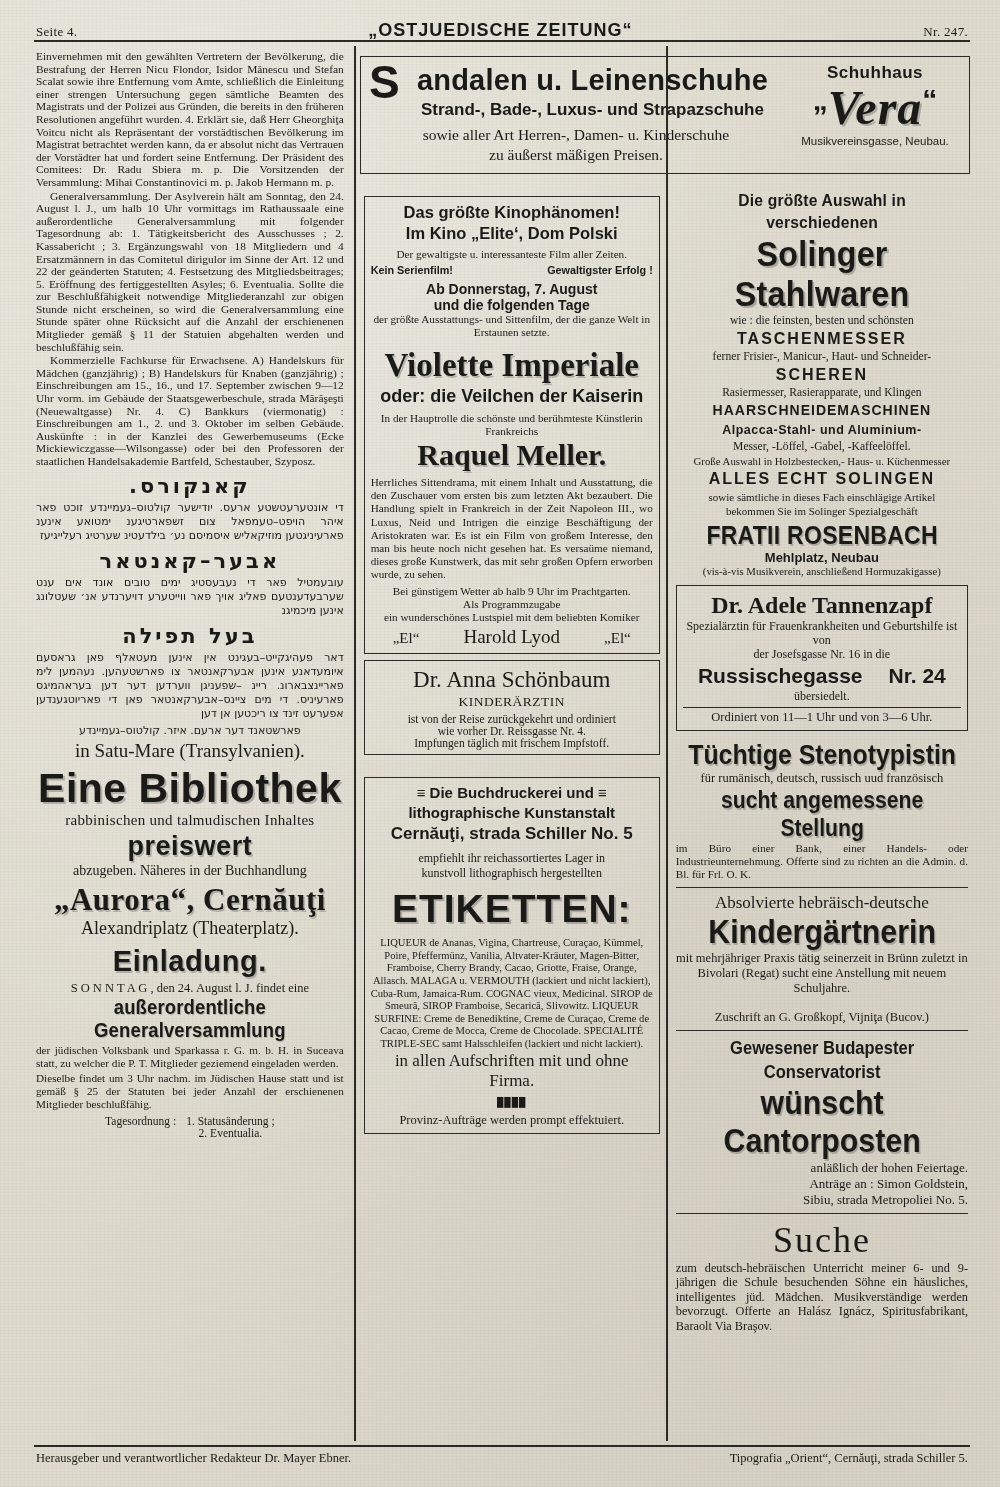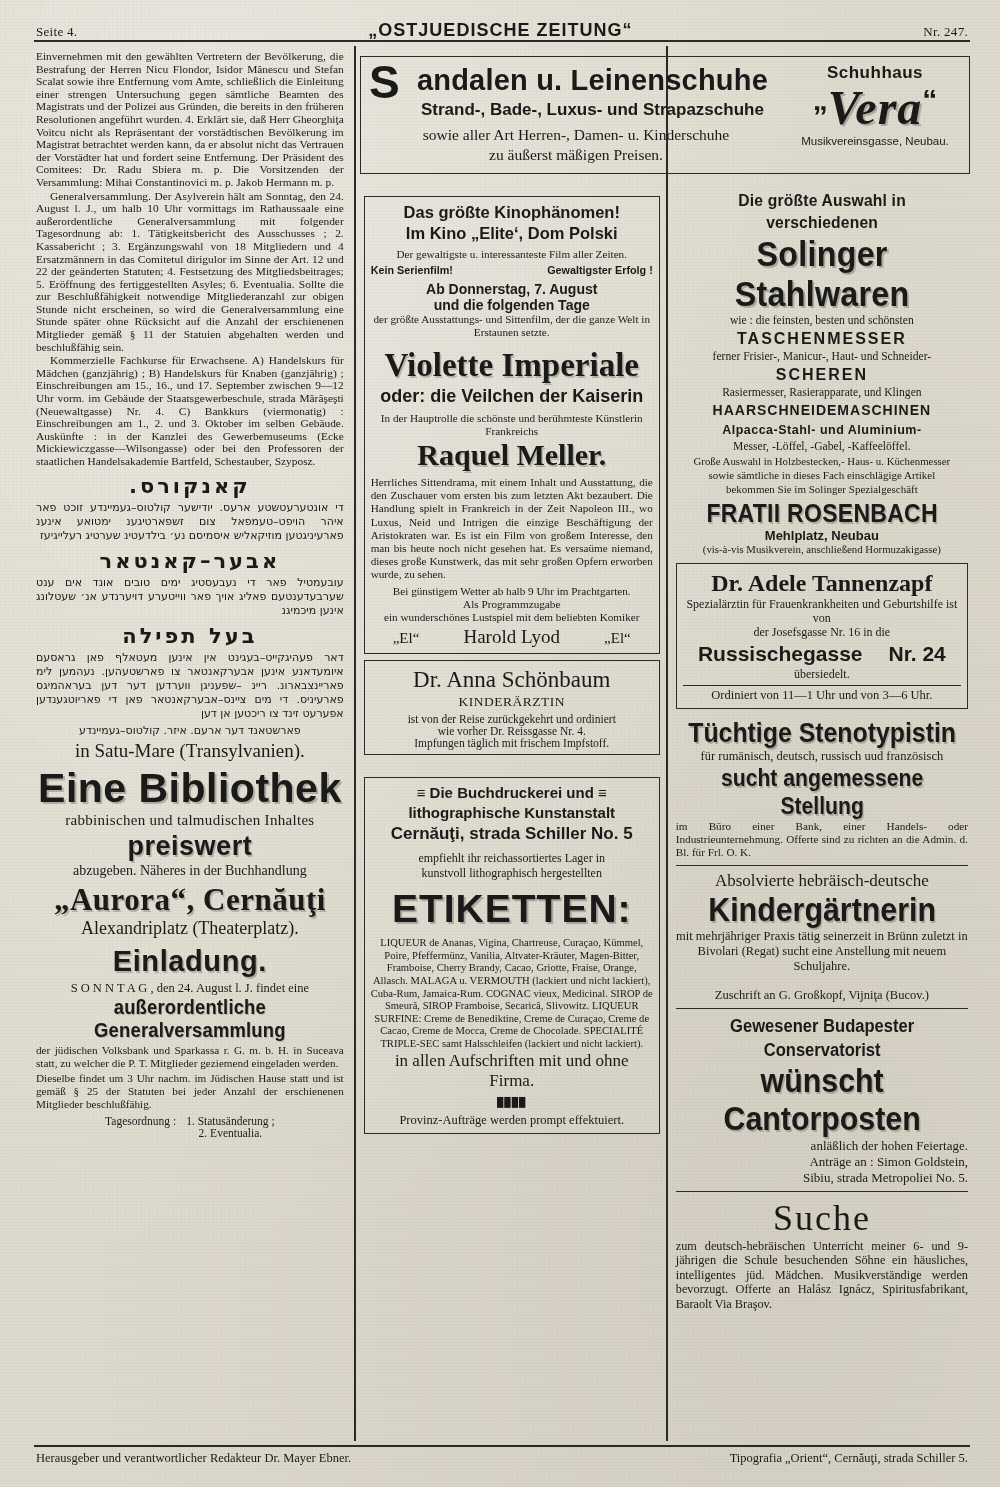--- a/index.html
+++ b/index.html
@@ -305,20 +305,21 @@
         <div class="solingen cond">Solinger Stahlwaren</div>
         <div class="sol-line">wie : die feinsten, besten und schönsten</div>
         <div class="sol-cap">TASCHENMESSER</div>
         <div class="sol-line">ferner Frisier-, Manicur-, Haut- und Schneider-</div>
         <div class="sol-cap">SCHEREN</div>
         <div class="sol-line">Rasiermesser, Rasierapparate, und Klingen</div>
         <div class="sol-cap2">HAARSCHNEIDEMASCHINEN</div>
         <div class="sol-cap2" style="font-size:12.5px;letter-spacing:.5px;">Alpacca-Stahl- und Aluminium-</div>
         <div class="sol-line">Messer, -Löffel, -Gabel, -Kaffeelöffel.</div>
         <div class="sol-line" style="font-size:10.8px;">Große Auswahl in Holzbestecken,- Haus- u. Küchenmesser</div>
+        <div class="sol-cap">ALLES ECHT SOLINGEN</div>
         <div class="sol-line" style="font-size:11px;">sowie sämtliche in dieses Fach einschlägige Artikel</div>
         <div class="sol-line" style="font-size:11px;">bekommen Sie im Solinger Spezialgeschäft</div>
         <div class="fratii cond" style="margin-top:2px;">FRATII ROSENBACH</div>
         <div style="font-family:'Liberation Sans',sans-serif;font-weight:700;font-size:13px;">Mehlplatz, Neubau</div>
         <div style="font-size:10.8px;">(vis-à-vis Musikverein, anschließend Hormuzakigasse)</div>
       </div>
 
       <div class="box" style="margin-top:8px;">
         <div class="ctr adele">Dr. Adele Tannenzapf</div>
         <div class="ctr" style="font-size:12px;line-height:14px;">Spezialärztin für Frauenkrankheiten und Geburtshilfe ist von</div>

